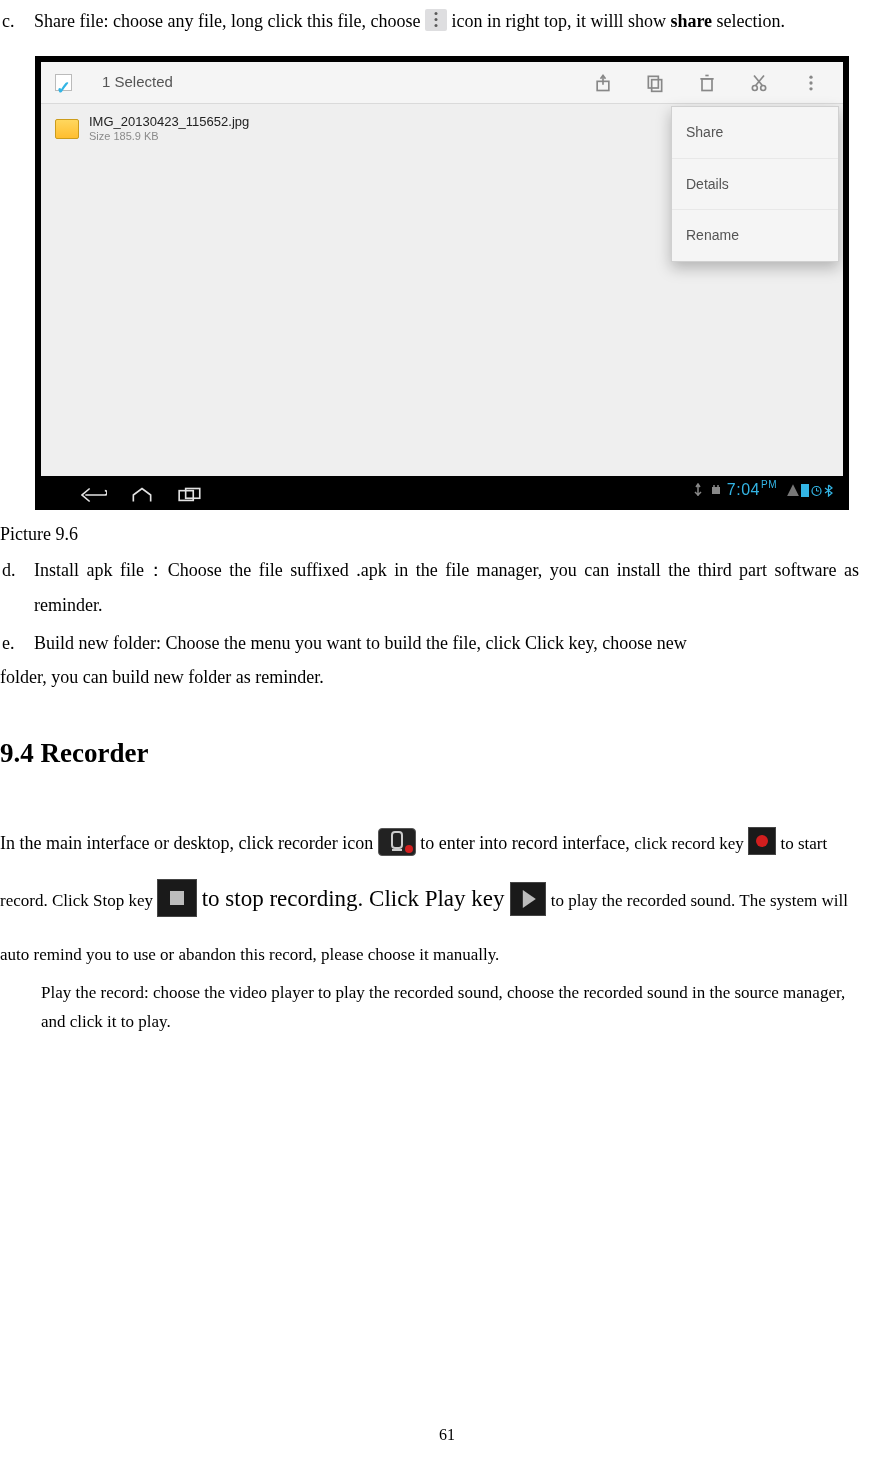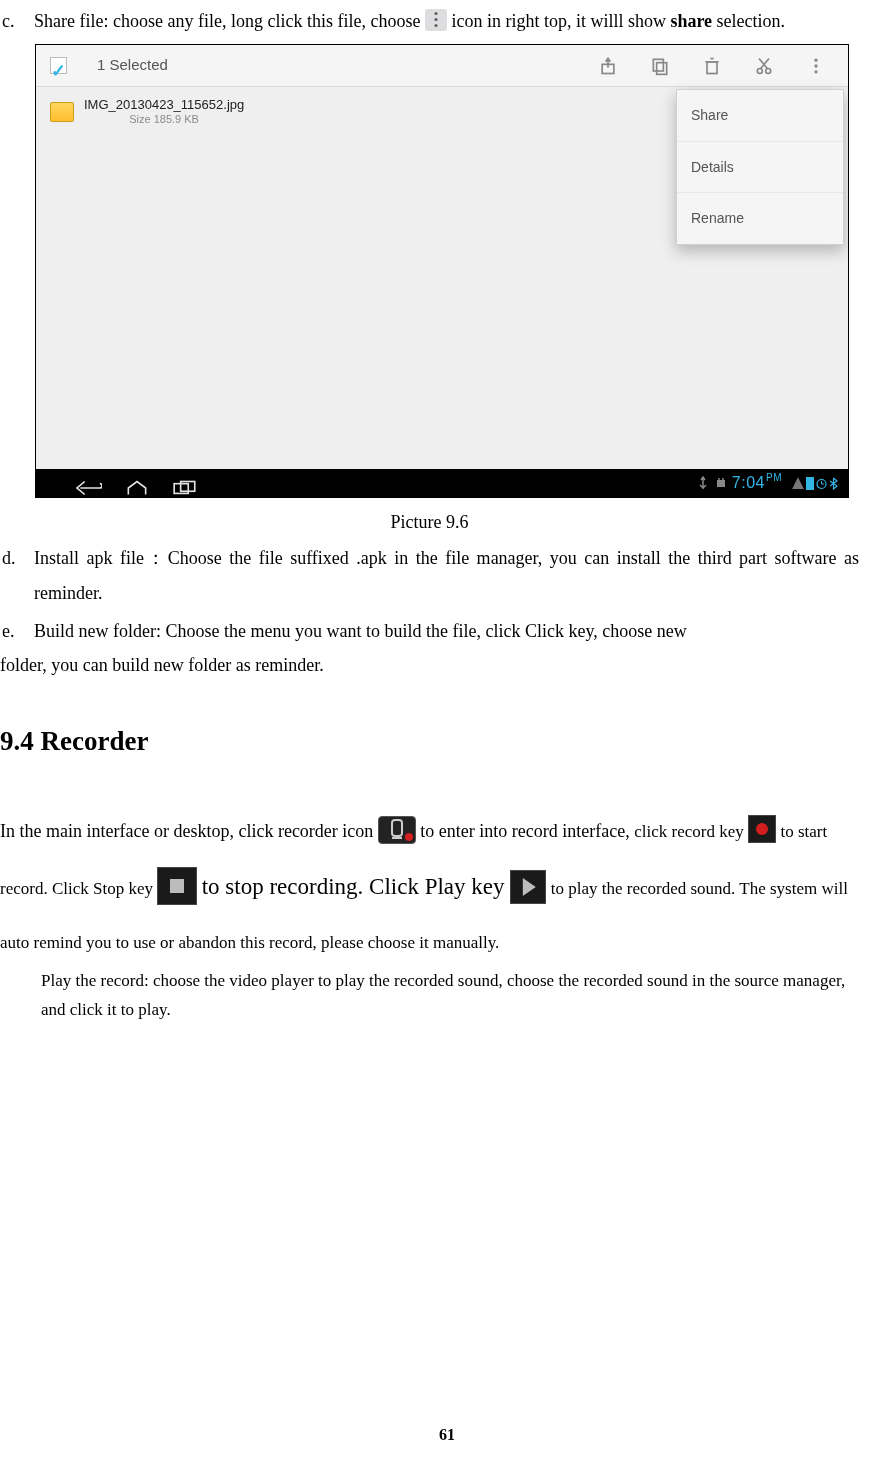--- a/index.html
+++ b/index.html
@@ -54,23 +54,23 @@
       top: 3px;
       width: 3px;
       height: 3px;
       background: #5a5a5a;
       border-radius: 50%;
       transform: translateX(-50%);
       box-shadow: 0 6px 0 #5a5a5a, 0 12px 0 #5a5a5a;
     }
     
     .screenshot {
-      margin: 6px 0 0 35px;
+      margin: 18px 0 0 35px;
       width: 814px;
-      border: 1px solid #000000;
+      border: 6px solid #000000;
       background: #efefef;
       height: 454px;
       position: relative;
       overflow: hidden;
     }
     .ss-header {
       height: 42px;
       background: #f5f5f5;
       border-bottom: 1px solid #dadada;
       display: flex;
@@ -111,21 +111,20 @@
       width: 20px;
       height: 20px;
       position: relative;
     }
     .ss-hicon svg { width: 100%; height: 100%; display: block; }
     .ss-file-row {
       display: flex;
       align-items: center;
       padding: 10px 0 0 14px;
       font-family: "Helvetica Neue", Helvetica, Arial, sans-serif;
-      text-align: center;
     }
     .ss-thumb {
       width: 24px;
       height: 20px;
       background: linear-gradient(to bottom, #ffd75e 0%, #ffbe2f 100%);
       border: 1px solid #cc9c1b;
       border-radius: 2px;
       margin-right: 10px;
     }
     .ss-file-text { line-height: 1.2; }
@@ -183,21 +182,20 @@
     .ss-time .pm { font-size: 10px; vertical-align: top; margin-left: 1px; }
     .ss-stat-icons {
       display: flex;
       gap: 2px;
       align-items: center;
       margin-left: 6px;
     }
     .ss-stat { width: 12px; height: 12px; background: #33b5e5; }
     .ss-stat.dark { background: #777; }
     .caption {
-      text-align: center;
       margin: 12px 0 6px 0;
       line-height: 1.4;
     }
     .item-d { margin-top: 2px; }
     .item-e { margin-top: 4px; }
     .continuation {
       padding-left: 0;
       text-align: justify;
     }
     h2.recorder {
@@ -303,21 +301,20 @@
       line-height: 1.7;
       margin-top: 0;
     }
     .page-number {
       position: absolute;
       bottom: 30px;
       left: 0;
       right: 0;
       text-align: center;
       font-size: 16px;
-      font-weight: bold;
     }
   </style>
 </head>
 <body>
 
 <div class="page-content">
 
   <div class="list-item">
     <div class="list-marker">c.</div>
     <div class="list-body">

